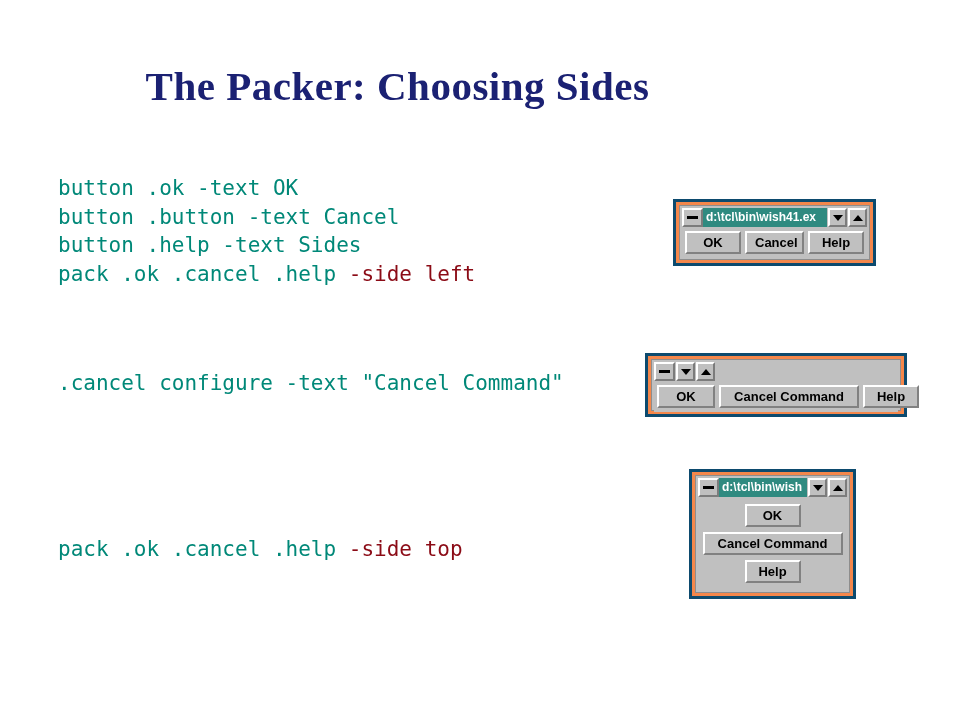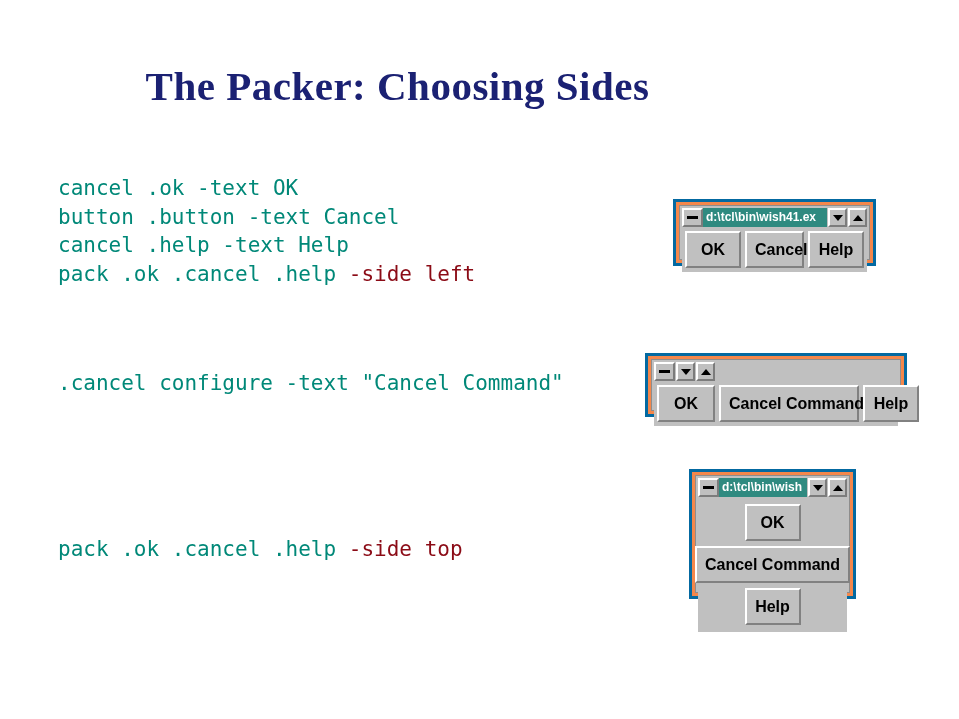--- a/index.html
+++ b/index.html
@@ -41,21 +41,21 @@
   }
   .code-accent { color: #8b0b16; }
 
   #code-1 { left: 58px; top: 174px; }
   #code-2 { left: 58px; top: 369px; }
   #code-3 { left: 58px; top: 535px; }
 
   
   .win {
     position: absolute;
-    background: #0369a1;            
+    background: #0c4a6e;            
     padding: 3px;
     box-sizing: border-box;
   }
   .win-frame {
     background: #f4874b;            
     padding: 3px;
     box-sizing: border-box;
     height: 100%;
   }
   .win-inner {
@@ -150,28 +150,28 @@
     align-items: center;
     gap: 5px;
     padding: 7px 3px;
   }
 
   .tkbtn {
     background: #c0c0c0;
     color: #000000;
     font-family: "Liberation Sans", sans-serif;
     font-weight: bold;
-    font-size: 16px;
+    font-size: 13px;
     text-align: center;
     border-top: 2px solid #ffffff;
     border-left: 2px solid #ffffff;
     border-right: 2px solid #818181;
     border-bottom: 2px solid #818181;
     box-sizing: border-box;
-    padding: 9px 8px;
+    padding: 2px 8px;
     line-height: 15px;
     white-space: nowrap;
   }
 
   
   #win-1 { left: 673px; top: 199px; width: 203px; height: 67px; }
   #win-1 .tkbtn { min-width: 56px; }
 
   
   #win-2 { left: 645px; top: 353px; width: 262px; height: 64px; }
@@ -183,23 +183,23 @@
   #win-3 { left: 689px; top: 469px; width: 167px; height: 130px; }
   #win-3 .tkbtn.ok     { min-width: 56px; }
   #win-3 .tkbtn.cancel { min-width: 140px; }
   #win-3 .tkbtn.help   { min-width: 56px; }
 </style>
 </head>
 <body>
 
 <div class="slide-title">The Packer: Choosing Sides</div>
 
-<div class="code-block" id="code-1"><span>cancel .ok -text OK</span>
+<div class="code-block" id="code-1"><span>button .ok -text OK</span>
 <span>button .button -text Cancel</span>
-<span>cancel .help -text Help</span>
+<span>button .help -text Sides</span>
 <span>pack .ok .cancel .help </span><span class="code-accent">-side left</span></div>
 
 <div class="code-block" id="code-2"><span>.cancel configure -text "Cancel Command"</span></div>
 
 <div class="code-block" id="code-3"><span>pack .ok .cancel .help </span><span class="code-accent">-side top</span></div>
 
 <div class="win" id="win-1">
   <div class="win-frame">
     <div class="win-inner">
       <div class="titlebar">

